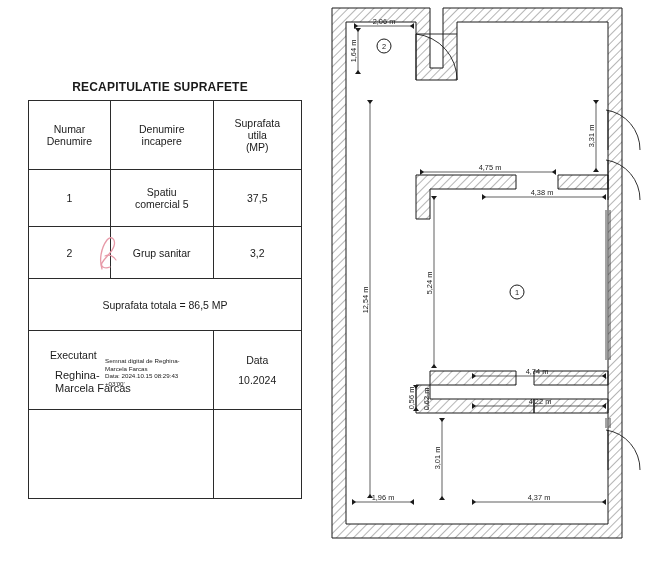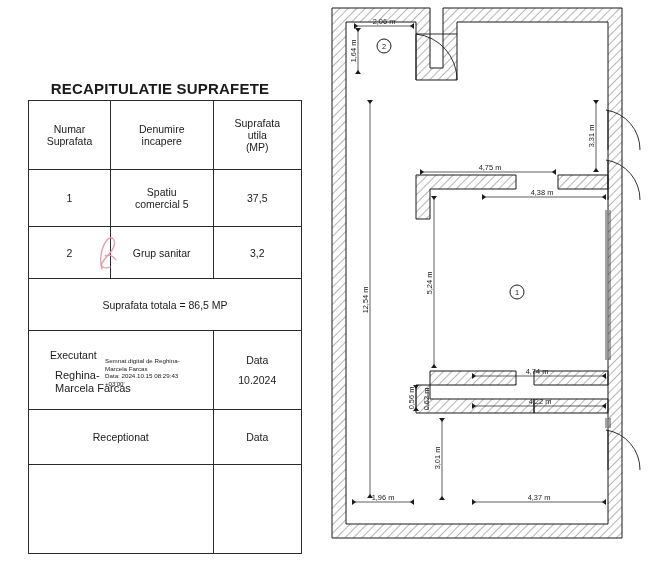--- a/index.html
+++ b/index.html
@@ -24,21 +24,21 @@
     width: 320px;
     height: 563px;
   }
 
   #table-title {
     position: absolute;
     left: 0;
     top: 80px;
     width: 320px;
     text-align: center;
-    font-size: 15px;
+    font-size: 12px;
     font-weight: bold;
     letter-spacing: 0.2px;
   }
 
   #recap-table {
     position: absolute;
     left: 28px;
     top: 100px;
     width: 274px;
     border-collapse: collapse;
@@ -132,21 +132,21 @@
 
 <div id="left-panel">
 
   <div id="table-title">RECAPITULATIE SUPRAFETE</div>
 
   <table id="recap-table">
     <tbody>
       <tr>
         <td class="hdr-cell col-num">
           <div>Numar</div>
-          <div>Suprafata</div>
+          <div>Denumire</div>
         </td>
         <td class="hdr-cell col-den">Denumire incapere</td>
         <td class="hdr-cell col-sup">
           <div>Suprafata utila</div>
           <div>(MP)</div>
         </td>
       </tr>
 
       <tr class="row-data">
         <td>1</td>
@@ -173,24 +173,20 @@
             <div id="sig-detail" style="white-space:pre-line;">Semnat digital de Reghina-Marcela Farcas
 Data: 2024.10.15 08:29:43 +03'00'</div>
           </div>
         </td>
         <td>
           <div style="margin-bottom:8px;">Data</div>
           <div>10.2024</div>
         </td>
       </tr>
 
-      <tr class="row-recep">
-        <td colspan="2" class="cell-left">Receptionat</td>
-        <td>Data</td>
-      </tr>
 
       <tr class="row-blank">
         <td colspan="2"></td>
         <td></td>
       </tr>
     </tbody>
   </table>
 
   <svg id="sig-stamp" viewBox="0 0 26 36">
     <path d="M6 33 C 3 24, 5 12, 11 4 C 15 -1, 20 3, 18 10 C 16 17, 9 21, 6 27 C 4 31, 9 33, 14 31" fill="none" stroke="#e79aa8" stroke-width="1.3" stroke-linecap="round"></path>

